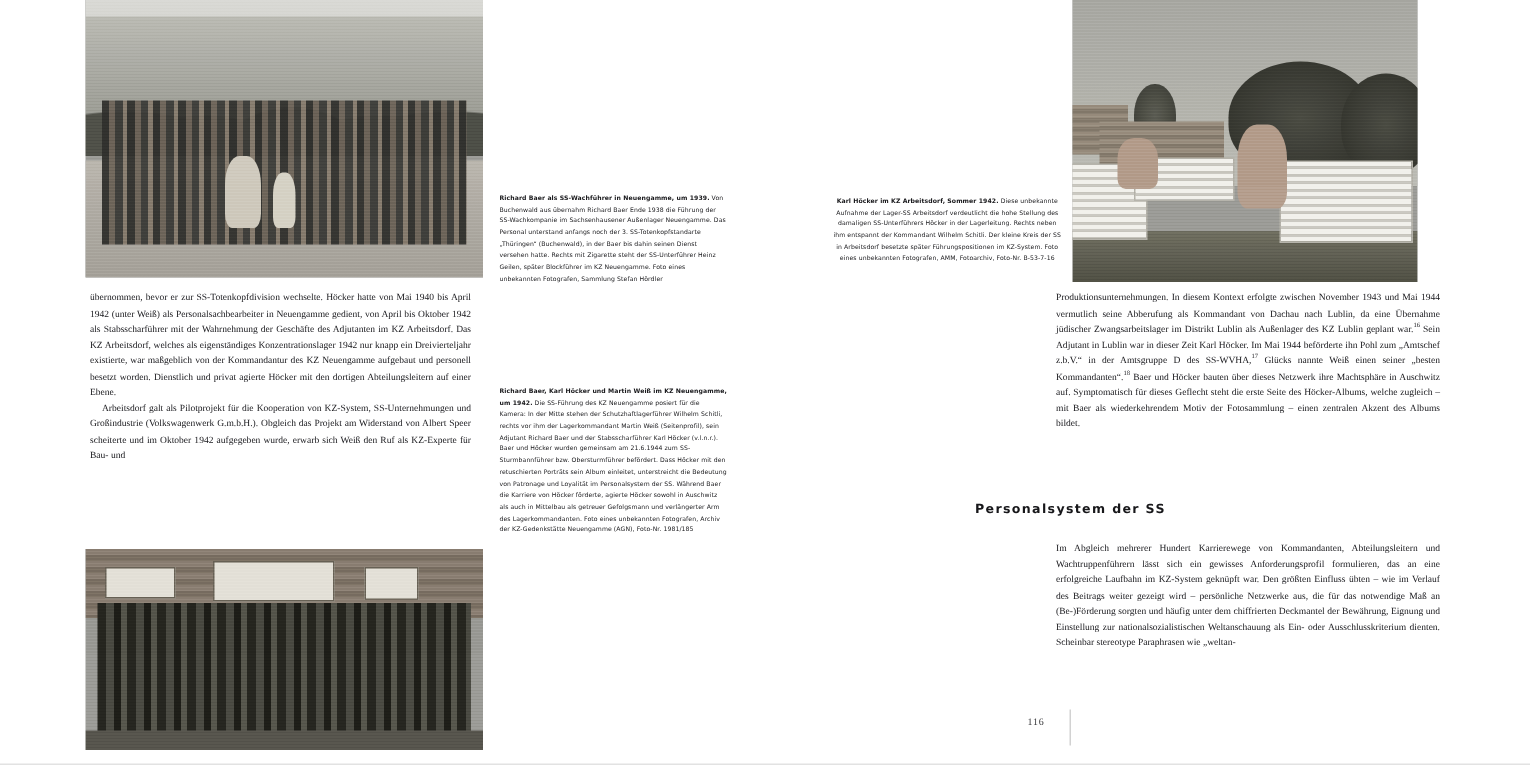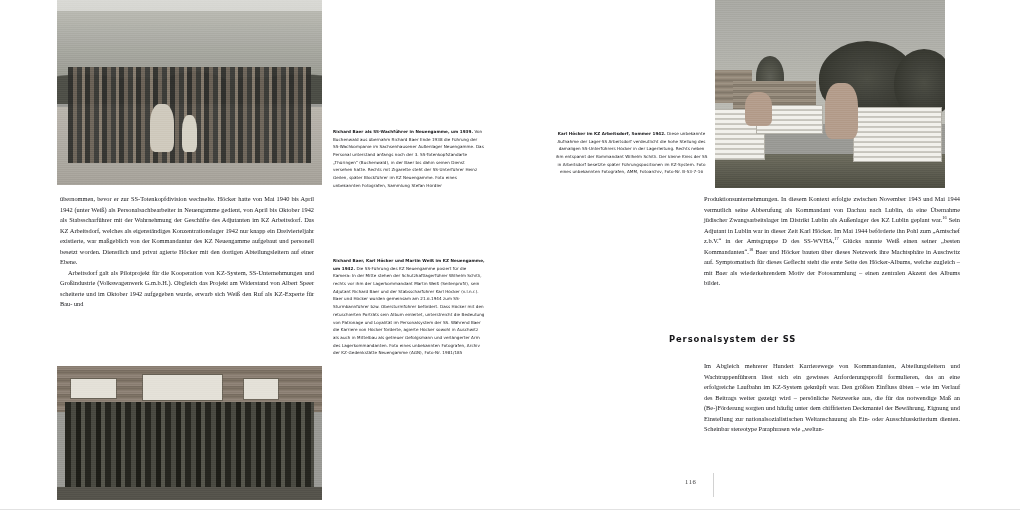--- a/index.html
+++ b/index.html
@@ -220,21 +220,21 @@
     </div>
 
     <div class="caption center" style="left:555px; top:130px; width:153px; left:45px;">
       <b>Karl Höcker im KZ Arbeitsdorf, Sommer 1942.</b><span> Diese unbekannte Aufnahme der Lager-SS Arbeitsdorf verdeutlicht die hohe Stellung des damaligen SS-Unterführers Höcker in der Lagerleitung. Rechts neben ihm entspannt der Kommandant Wilhelm Schitli. Der kleine Kreis der SS in Arbeitsdorf besetzte später Führungspositionen im KZ-System. Foto eines unbekannten Fotografen, AMM, Fotoarchiv, Foto-Nr. B-53-7-16</span>
     </div>
 
     <div class="body-col" style="left:194px; top:194px; width:256px;">
       <p><span>Produktionsunternehmungen. In diesem Kontext erfolgte zwischen November 1943 und Mai 1944 vermutlich seine Abberufung als Kommandant von Dachau nach Lublin, da eine Übernahme jüdischer Zwangsarbeitslager im Distrikt Lublin als Außenlager des KZ Lublin geplant war.</span><sup>16</sup><span> Sein Adjutant in Lublin war in dieser Zeit Karl Höcker. Im Mai 1944 beförderte ihn Pohl zum „Amtschef z.b.V.“ in der Amtsgruppe D des SS-WVHA,</span><sup>17</sup><span> Glücks nannte Weiß einen seiner „besten Kommandanten“.</span><sup>18</sup><span> Baer und Höcker bauten über dieses Netzwerk ihre Machtsphäre in Auschwitz auf. Symptomatisch für dieses Geflecht steht die erste Seite des Höcker-Albums, welche zugleich – mit Baer als wiederkehrendem Motiv der Fotosammlung – einen zentralen Akzent des Albums bildet.</span></p>
     </div>
 
-    <div class="section-heading" style="left:140px; top:334px;margin-left:19px;">Personalsystem der SS</div>
+    <div class="section-heading" style="left:140px; top:334px;">Personalsystem der SS</div>
 
     <div class="body-col" style="left:194px; top:361px; width:256px;">
       <p>Im Abgleich mehrerer Hundert Karrierewege von Kommandanten, Abteilungsleitern und Wachtruppenführern lässt sich ein gewisses Anforderungsprofil formulieren, das an eine erfolgreiche Laufbahn im KZ-System geknüpft war. Den größten Einfluss übten – wie im Verlauf des Beitrags weiter gezeigt wird – persönliche Netzwerke aus, die für das notwendige Maß an (Be-)Förderung sorgten und häufig unter dem chiffrierten Deckmantel der Bewährung, Eignung und Einstellung zur nationalsozialistischen Weltanschauung als Ein- oder Ausschlusskriterium dienten. Scheinbar stereotype Paraphrasen wie „weltan-</p>
     </div>
 
     <div class="folio" style="left:175px; top:478px;">116</div>
 
     <div class="spine-rule" style="left:203px; top:473px; height:24px;"></div>
   </div>
 

